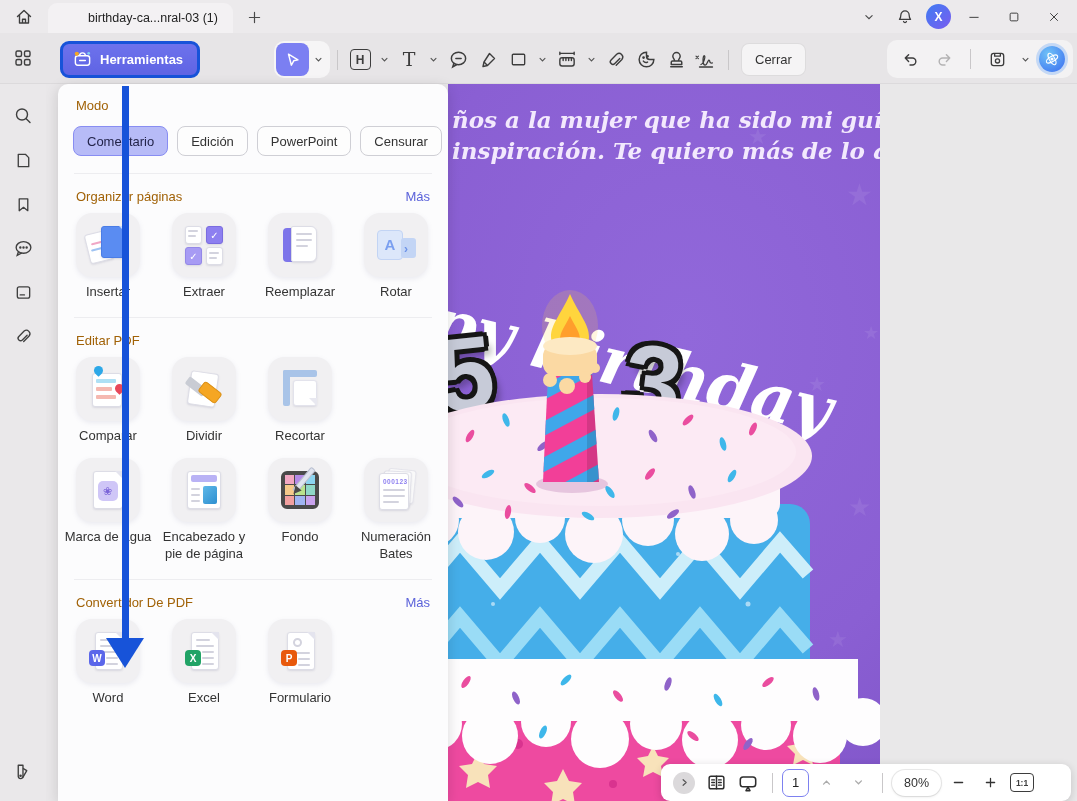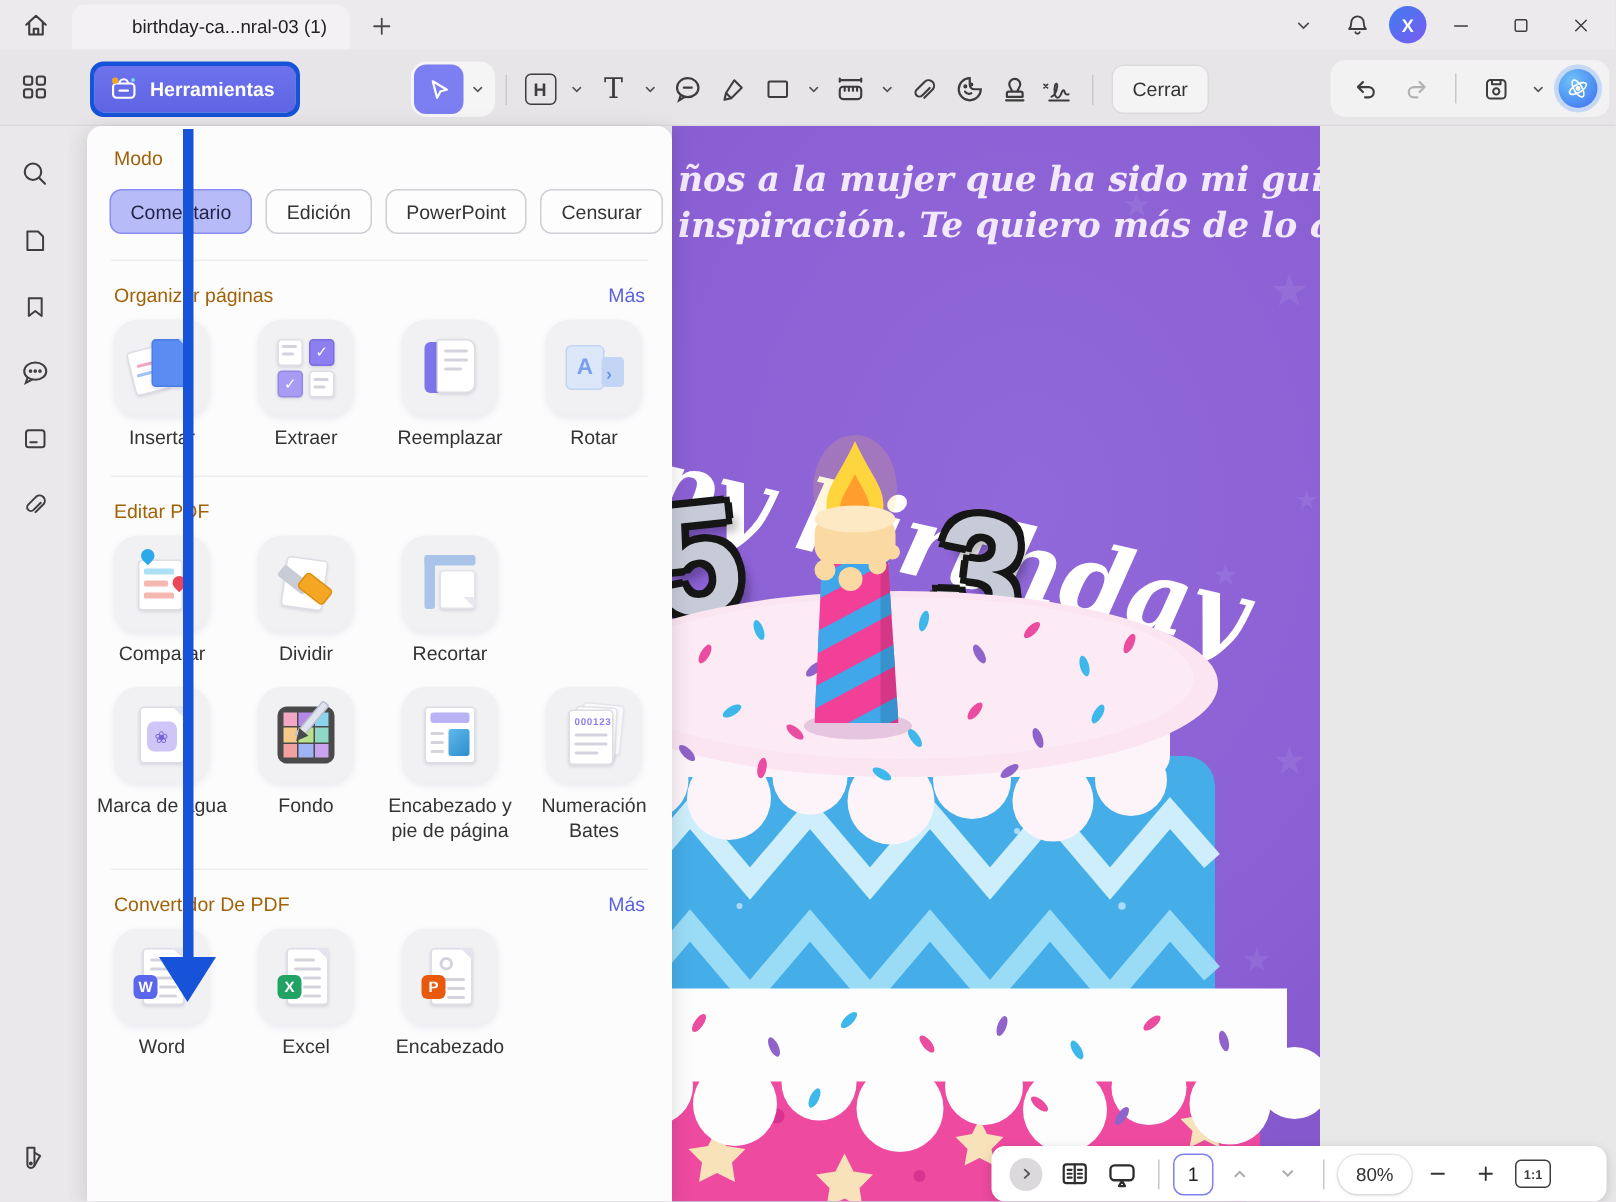--- a/index.html
+++ b/index.html
@@ -611,53 +611,53 @@
         <div style="position:absolute;left:28px;top:2px;width:0;height:0;border-left:8px solid transparent;border-top:8px solid #e4e4ee;"></div>
         <div style="position:absolute;left:11px;top:12px;width:20px;height:20px;background:#cfc6f7;border-radius:5px;"></div>
         <div style="position:absolute;left:16px;top:16px;color:#7a63d8;font-size:11px;">❀</div>
       </div>
         </div>
       <div class="tool-label">Marca de agua</div>
     </div>
     <div class="tool">
       <div class="tile">
           <div class="ti">
+        <div class="mini-doc" style="left:4px;top:2px;width:34px;height:38px;"></div>
+        <div style="position:absolute;left:8px;top:6px;width:26px;height:7px;background:#b9b2f5;border-radius:2px;"></div>
+        <div style="position:absolute;left:20px;top:17px;width:14px;height:18px;background:linear-gradient(135deg,#5fb8e8,#2d8fd0);border-radius:2px;"></div>
+        <div class="mini-line" style="left:8px;top:19px;width:9px;"></div>
+            <div class="mini-line" style="left:8px;top:25px;width:9px;"></div>
+            <div class="mini-line" style="left:8px;top:31px;width:9px;"></div>
+      </div>
+        </div>
+      <div class="tool-label">Encabezado y pie de página</div>
+    </div>
+    <div class="tool">
+      <div class="tile">
+          <div class="ti">
         <div style="position:absolute;left:2px;top:2px;width:38px;height:38px;border:2.5px solid #4a4a4a;border-radius:6px;display:grid;grid-template-columns:repeat(3,1fr);grid-template-rows:repeat(3,1fr);gap:1px;padding:2px;background:#4a4a4a;">
           <div style="background:#f2a7c3"></div>
               <div style="background:#b389e8"></div>
               <div style="background:#8bd4f0"></div>
           <div style="background:#f5c98a"></div>
               <div style="background:#b9e28d"></div>
               <div style="background:#8fd8c8"></div>
           <div style="background:#f2a0a0"></div>
               <div style="background:#9fb4f2"></div>
               <div style="background:#c9a3ee"></div>
         </div>
         <div style="position:absolute;left:22px;top:-4px;width:6px;height:30px;background:#dfe3ee;border:1px solid #b9bfd0;border-radius:2px;transform:rotate(40deg);"></div>
         <div style="position:absolute;left:13px;top:18px;width:0;height:0;border-left:4px solid transparent;border-right:4px solid transparent;border-top:8px solid #4a4a4a;transform:rotate(40deg);"></div>
       </div>
         </div>
       <div class="tool-label">Fondo</div>
     </div>
     <div class="tool">
       <div class="tile">
           <div class="ti">
-        <div class="mini-doc" style="left:4px;top:2px;width:34px;height:38px;"></div>
-        <div style="position:absolute;left:8px;top:6px;width:26px;height:7px;background:#b9b2f5;border-radius:2px;"></div>
-        <div style="position:absolute;left:20px;top:17px;width:14px;height:18px;background:linear-gradient(135deg,#5fb8e8,#2d8fd0);border-radius:2px;"></div>
-        <div class="mini-line" style="left:8px;top:19px;width:9px;"></div>
-            <div class="mini-line" style="left:8px;top:25px;width:9px;"></div>
-            <div class="mini-line" style="left:8px;top:31px;width:9px;"></div>
-      </div>
-        </div>
-      <div class="tool-label">Encabezado y pie de página</div>
-    </div>
-    <div class="tool">
-      <div class="tile">
-          <div class="ti">
         <div class="mini-doc" style="left:12px;top:0;width:28px;height:34px;transform:rotate(6deg);opacity:.6;"></div>
         <div class="mini-doc" style="left:8px;top:2px;width:28px;height:36px;transform:rotate(3deg);opacity:.8;"></div>
         <div class="mini-doc" style="left:4px;top:4px;width:30px;height:37px;"></div>
         <div style="position:absolute;left:8px;top:9px;font-size:6.5px;font-weight:bold;color:#8d7ff0;letter-spacing:.5px;">000123</div>
         <div class="mini-line" style="left:8px;top:20px;width:22px;"></div>
             <div class="mini-line" style="left:8px;top:26px;width:22px;"></div>
             <div class="mini-line" style="left:8px;top:32px;width:16px;"></div>
       </div>
         </div>
       <div class="tool-label">Numeración Bates</div>
@@ -705,21 +705,21 @@
           <div class="ti">
         <div class="mini-doc" style="left:8px;top:2px;width:28px;height:38px;"></div>
         <div style="position:absolute;left:28px;top:2px;width:0;height:0;border-left:8px solid transparent;border-top:8px solid #e4e4ee;"></div>
         <div style="position:absolute;left:14px;top:8px;width:9px;height:9px;border:2px solid #d3d3de;border-radius:50%;"></div>
         <div class="mini-line" style="left:13px;top:22px;width:18px;"></div>
             <div class="mini-line" style="left:19px;top:28px;width:12px;"></div>
             <div class="mini-line" style="left:19px;top:34px;width:12px;"></div>
         <div class="badge-sq" style="left:2px;top:20px;background:#e8590c;">P</div>
       </div>
         </div>
-      <div class="tool-label">Encabezado</div>
+      <div class="tool-label">Formulario</div>
     </div>
   </div>
 </div>
 
 <div class="anno-line"></div>
 <div class="anno-head"></div>
 
 <div class="bottombar">
   <div class="bb-ic">
     <div class="circ-btn">

